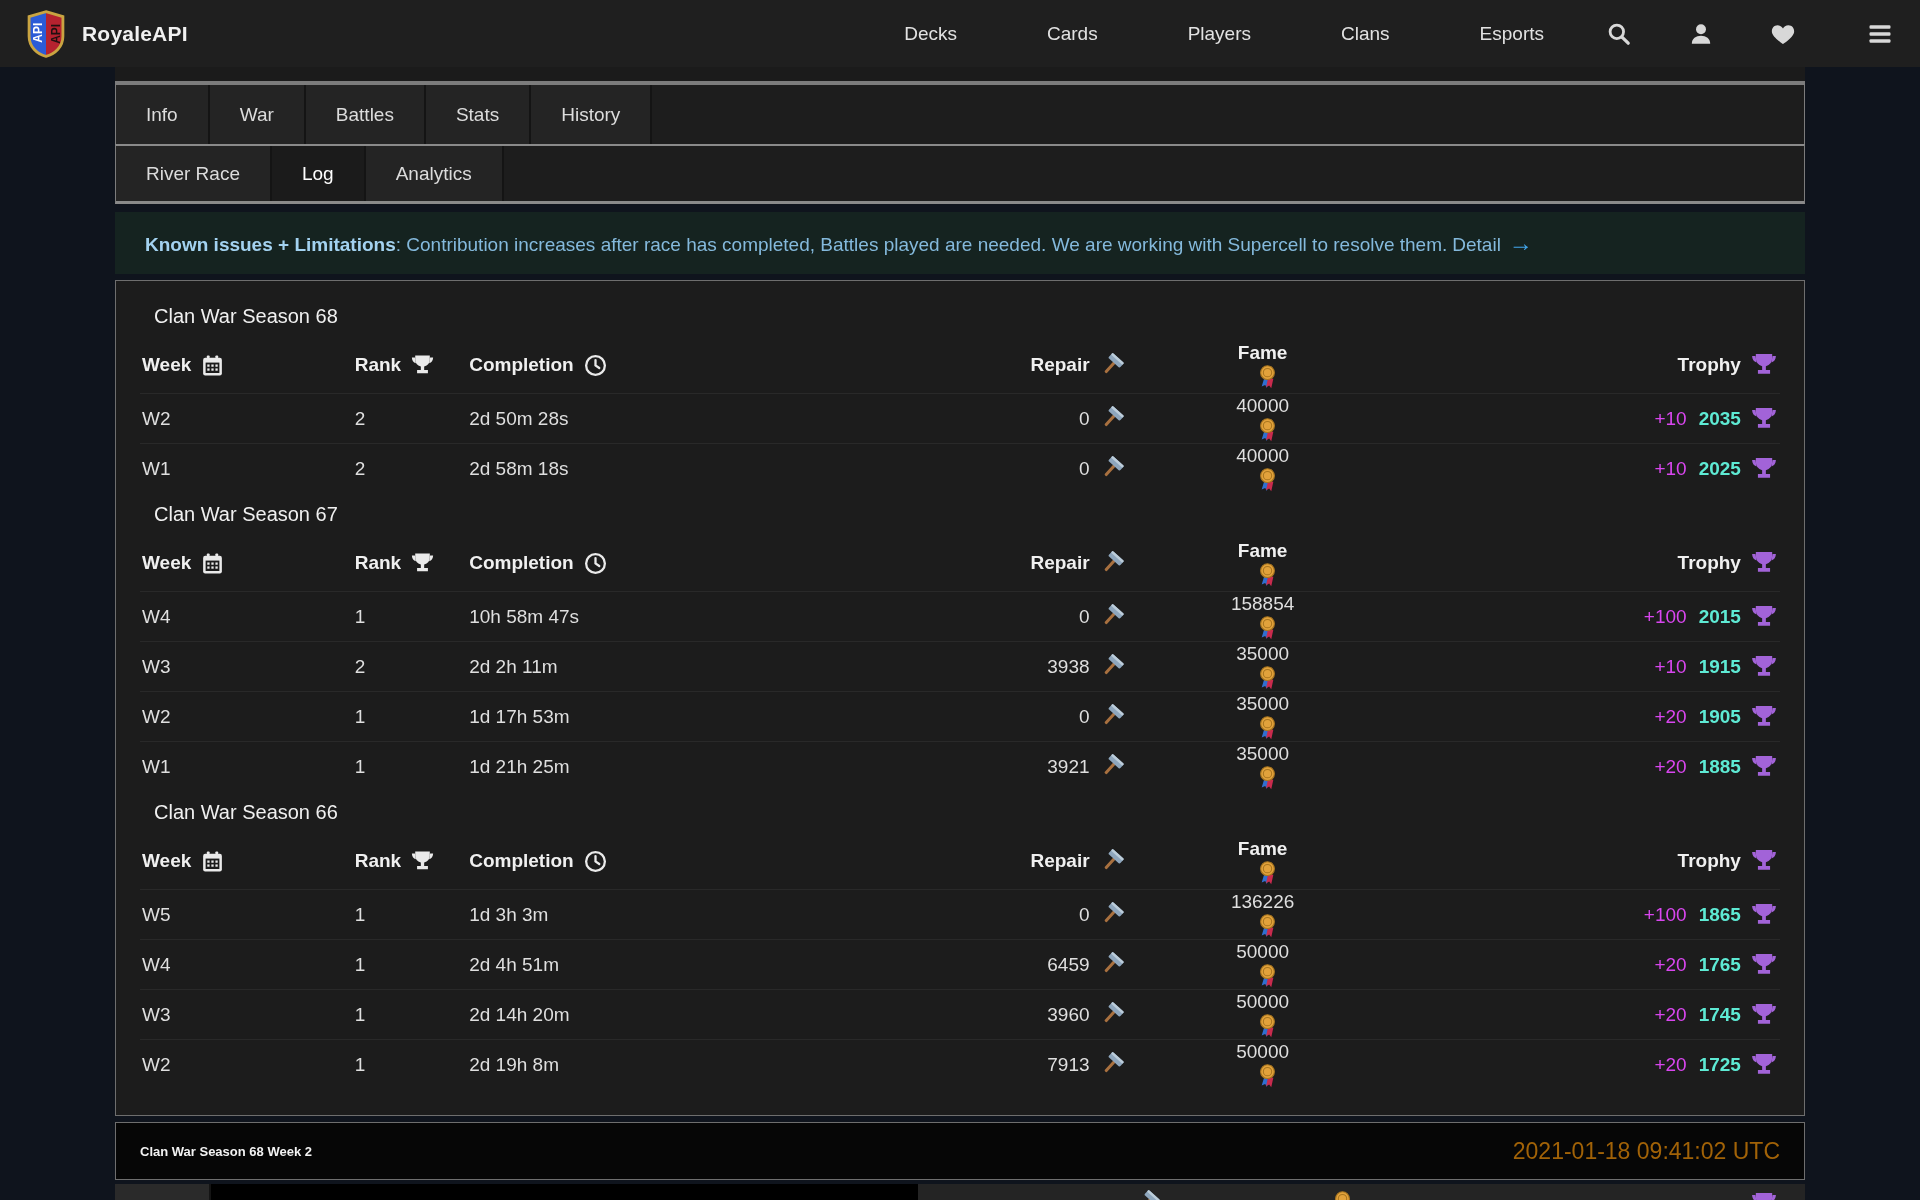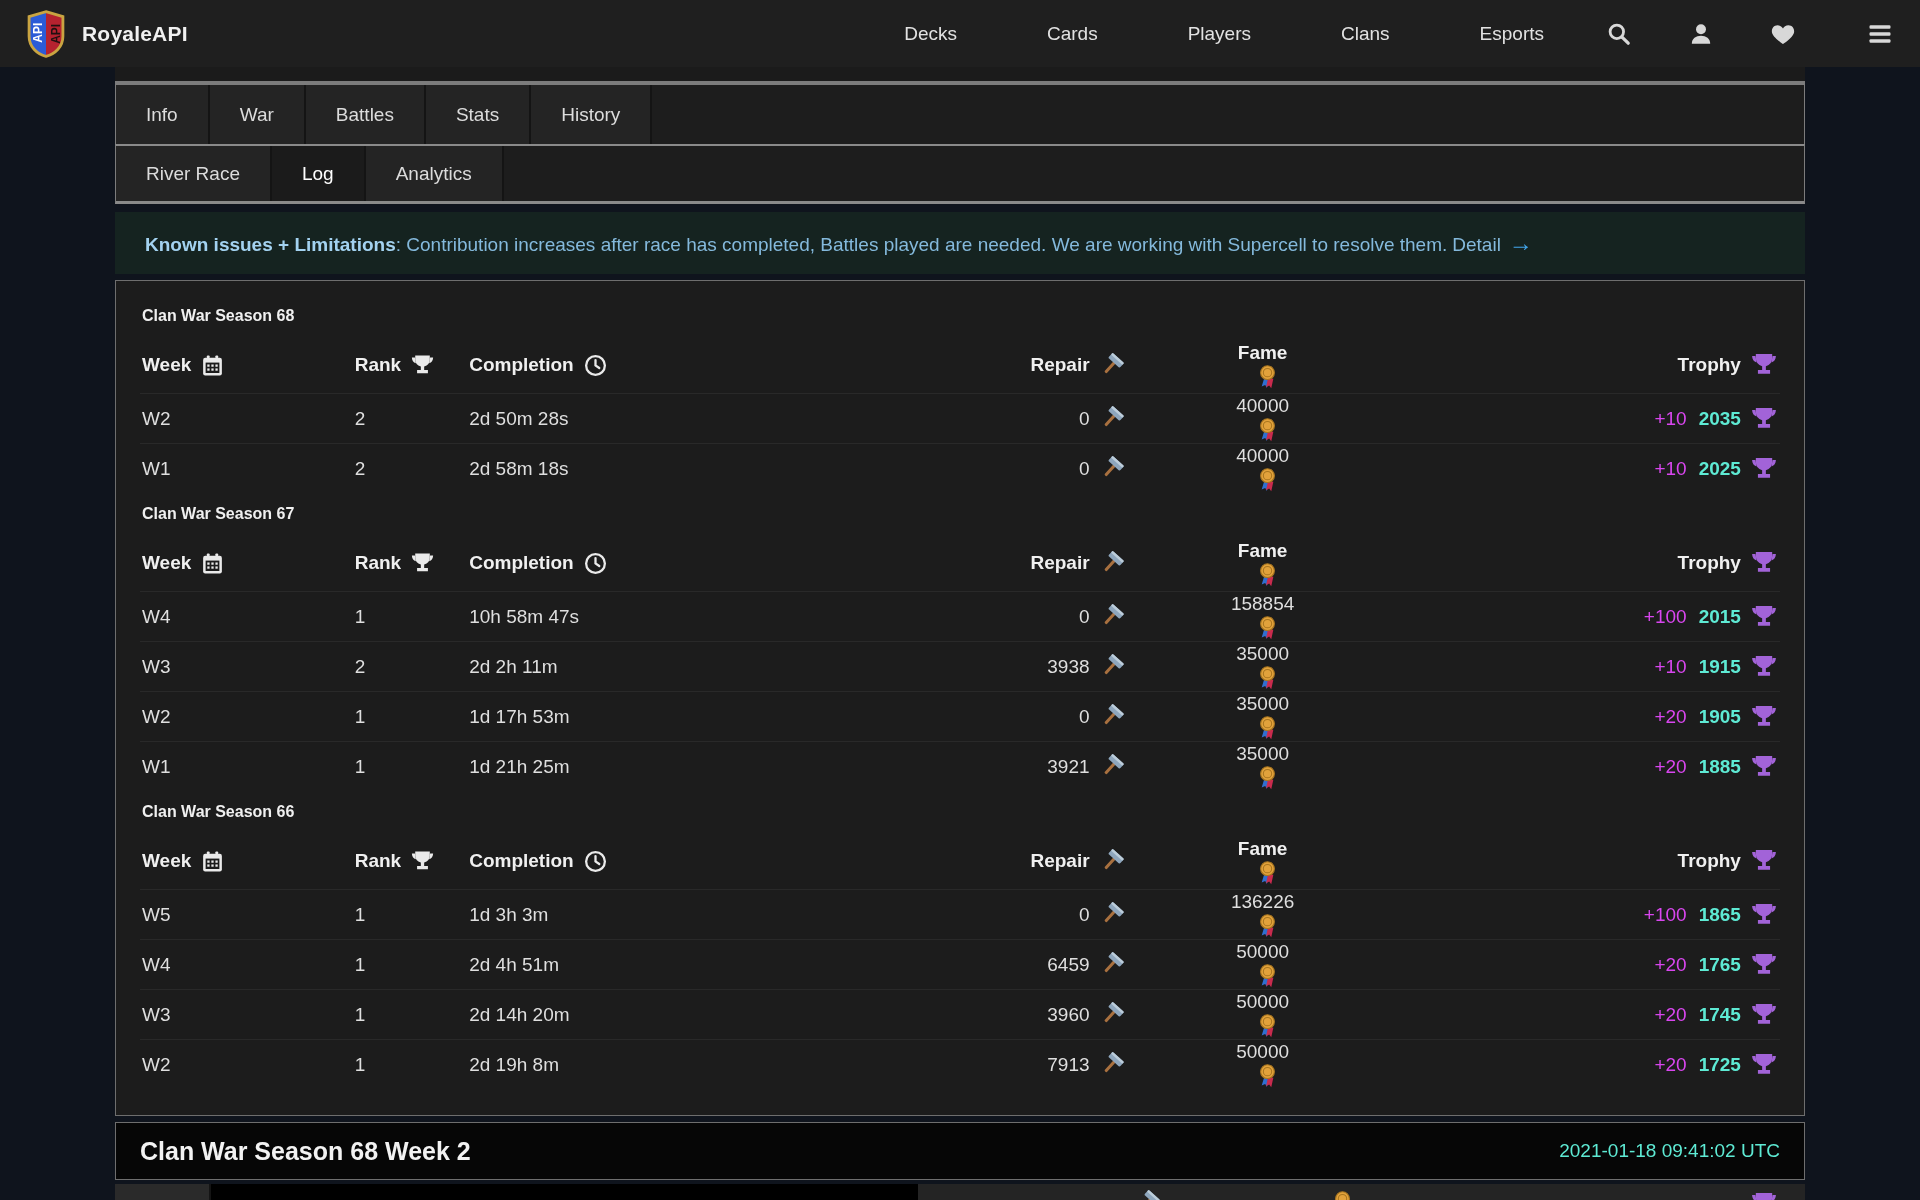--- a/index.html
+++ b/index.html
@@ -48,21 +48,21 @@
   }
   .banner b { color:#a3d2f0; font-weight:bold; }
   .banner .lnk { color:#84b9dc; cursor:pointer; margin-left:5px; }
   .banner .arr { color:#42a4e8; font-weight:bold; font-size:24px; margin-left:8px; cursor:pointer; }
 
   
   .card {
     margin-top:6px; background:#1c1c1c; border:1px solid #6e6e6e;
     padding:14px 24px 26px 24px;
   }
-  .season-title { height:42px; display:flex; align-items:center; font-size:16px; font-weight:bold; color:#f0f0f0; padding:0 2px; }
+  .season-title { height:42px; display:flex; align-items:center; font-size:20px; font-weight:normal; color:#f0f0f0; padding:0 2px;margin-left:12px; }
   .tr { display:flex; align-items:center; height:50px; font-size:19px; padding:0 2px; }
   .tr.head { height:56px; font-weight:bold; color:#f0f0f0; }
   .tr.data { border-top:1px solid #292929; }
   .tr.data:first-of-type { border-top:none; }
   .td { display:flex; align-items:center; }
   .c-week { width:13%; }
   .c-rank { width:7%; }
   .c-comp { width:24%; }
   .c-repair { width:16%; justify-content:flex-end; }
   .c-fame { width:17%; justify-content:flex-end;flex-direction:column; }
@@ -72,22 +72,22 @@
   .white { color:#eaeaea; }
   .purple { color:#a263d8; }
   .chg { color:#d946ef; margin-right:12px; }
   .val { font-weight:bold; color:#5eead4; }
 
   
   .footer-card {
     margin-top:6px; background:#060606; border:1px solid #6e6e6e; height:58px;
     display:flex; align-items:center; justify-content:space-between; padding:0 24px;
   }
-  .footer-title { font-size:25px; font-weight:bold; color:#f2f2f2; }
-  .footer-time { font-size:19px; color:#5eead4; }
+  .footer-title { font-size:13px; font-weight:bold; color:#f2f2f2; }
+  .footer-time { font-size:23px; color:#a16207; }
 
   
   .partial { margin-top:4px; height:18px; position:relative; overflow:hidden; background:#242424; display:flex; }
   .partial-tab { width:96px; height:40px; background:#2a2a2a; border-right:2px solid #141414; cursor:pointer; }
   .partial-panel { width:707px; height:40px; background:#000; }
   .partial .ic { position:absolute; top:6px; margin:0; }
   .defs { position:absolute; width:0; height:0; overflow:hidden; }
 </style>
 </head>
 <body>

